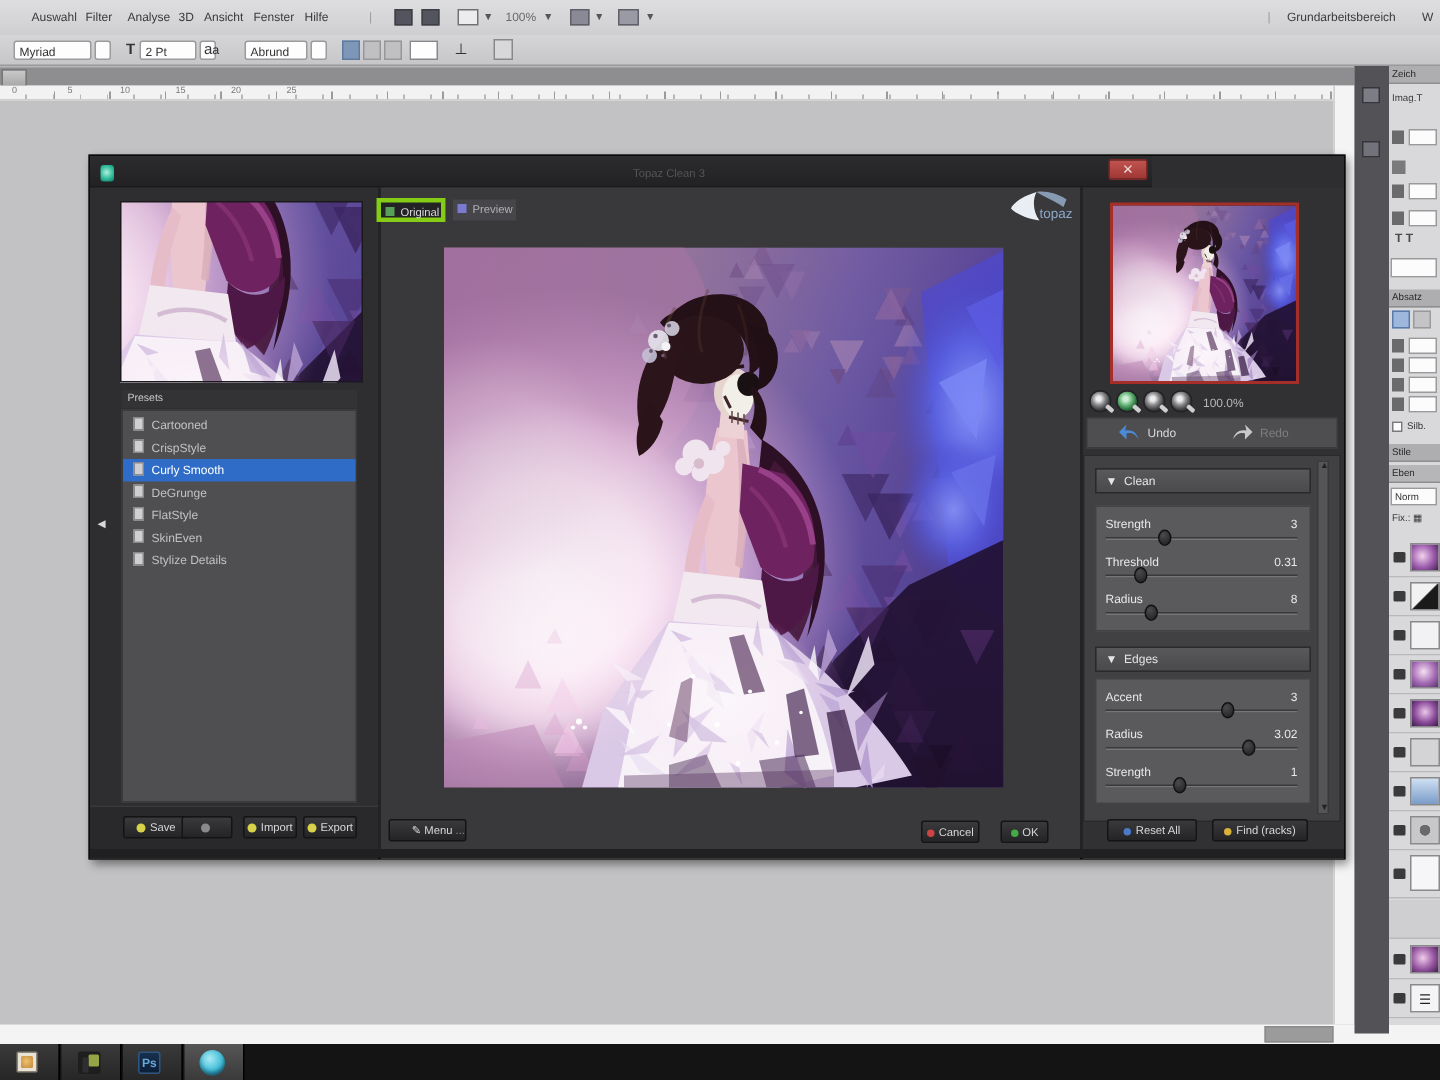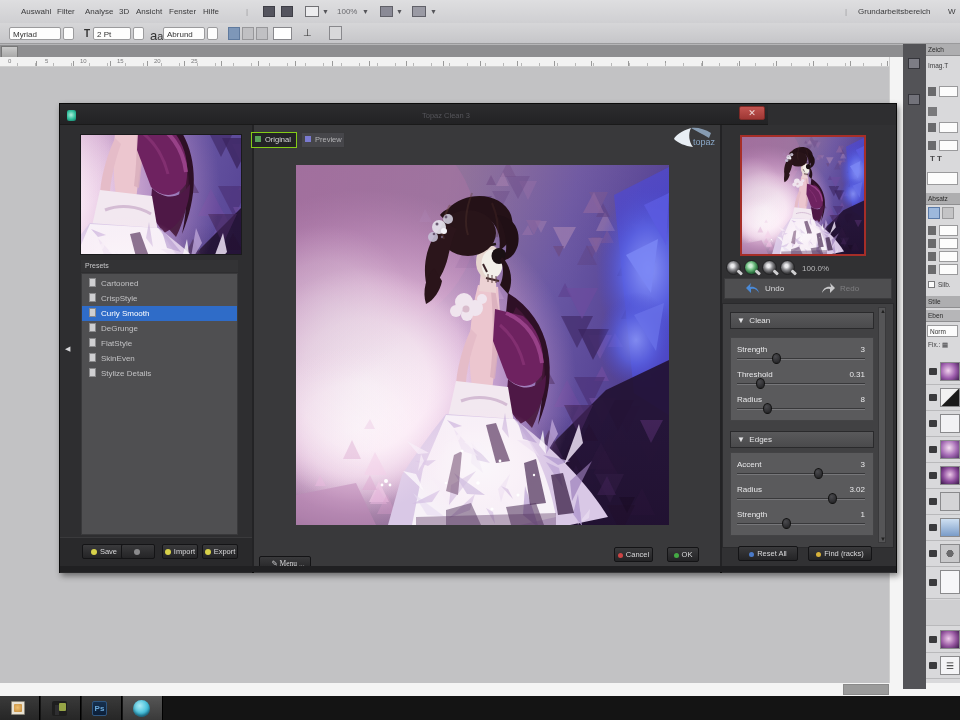--- a/index.html
+++ b/index.html
@@ -77,21 +77,21 @@
     <span class="abs" style="left:412px;top:6px;width:14px;height:11px;background:#9a9aa4;border:1px solid #606068"></span>
     <span class="mi" style="left:430px;color:#55555a;font-size:7px;top:8px">▼</span>
   </div>
 
   <div class="abs" id="optbar">
     <span class="obox" style="left:9px;width:52px;padding:2px 3px">Myriad</span>
     <span class="obox" style="left:63px;width:11px"></span>
     <span class="abs" style="left:84px;top:5px;font-size:10px;color:#333;font-weight:bold">T</span>
     <span class="obox" style="left:93px;width:38px;padding:2px 3px">2 Pt</span>
     <span class="obox" style="left:133px;width:11px"></span>
-    <span class="abs" style="left:150px;top:5px;font-size:13px;color:#333">a<small>a</small></span>
+    <span class="abs" style="left:136px;top:5px;font-size:10px;color:#333">a<small>a</small></span>
     <span class="obox" style="left:163px;width:42px;padding:2px 3px">Abrund</span>
     <span class="obox" style="left:207px;width:11px"></span>
     <span class="abs" style="left:228px;top:4px;width:12px;height:13px;background:#7e97b8;border:1px solid #5f7a9e"></span>
     <span class="abs" style="left:242px;top:4px;width:12px;height:13px;background:#c0c0c3;border:1px solid #97979a"></span>
     <span class="abs" style="left:256px;top:4px;width:12px;height:13px;background:#c0c0c3;border:1px solid #97979a"></span>
     <span class="abs" style="left:273px;top:4px;width:19px;height:13px;background:#fefefe;border:1px solid #88888c"></span>
     <span class="abs" style="left:303px;top:4px;font-size:10px;color:#333">⊥</span>
     <span class="abs" style="left:329px;top:3px;width:13px;height:14px;background:#d8d8da;border:1px solid #88888c"></span>
   </div>
   <div class="abs" id="tabstrip">
@@ -218,21 +218,21 @@
       <div class="pitem" style="top:92px"><span class="picon"></span>Stylize Details</div>
     </div>
     <div class="abs" style="left:0;top:433px;width:192px;height:36px;background:#29292b;border-top:1px solid #3a3a3c;"></div>
     <div class="dbtn" style="left:22px;top:440px;width:44px"><span class="dot" style="background:#d8d24a"></span>Save</div>
     <div class="dbtn" style="left:61px;top:440px;width:34px;color:#8a8a8c"><span class="dot" style="background:#8a8a8c"></span></div>
     <div class="dbtn" style="left:102px;top:440px;width:36px"><span class="dot" style="background:#d8d24a"></span>Import</div>
     <div class="dbtn" style="left:142px;top:440px;width:36px"><span class="dot" style="background:#d8d24a"></span>Export</div>
     <div class="col-sep" style="left:192px"></div>
 
     <div class="abs" style="left:194px;top:21px;width:466px;height:448px;background:#39393b;"></div>
-    <div class="abs" style="left:191px;top:28px;width:46px;height:16px;background:#232325;border:1px solid #84cc16;color:#dadadc;font-size:7.5px;line-height:14px;">
+    <div class="abs" style="left:191px;top:28px;width:46px;height:16px;background:#232325;border:3px solid #84cc16;color:#dadadc;font-size:7.5px;line-height:14px;">
       <span style="display:inline-block;width:6px;height:6px;background:#58a058;margin:0 4px 0 3px;"></span>Original</div>
     <div class="abs" style="left:241px;top:28px;width:44px;height:16px;background:#46464a;border:1px solid #38383a;color:#b2b2b4;font-size:7.5px;line-height:14px;">
       <span style="display:inline-block;width:6px;height:6px;background:#7a7ad0;margin:0 4px 0 3px;"></span>Preview</div>
     <svg class="abs" style="left:236px;top:61px" width="373" height="360">
         <defs>
   <linearGradient id="bg" x1="0" y1="0" x2="1" y2="0.25">
     <stop offset="0" stop-color="#a2729e"></stop>
             <stop offset="0.40" stop-color="#90789c"></stop>
     <stop offset="0.72" stop-color="#6a58a4"></stop>
             <stop offset="1" stop-color="#503e90"></stop>
@@ -462,21 +462,21 @@
   </g>
 </defs>
         <use href="#artg"></use>
       </svg>
 
     <svg class="abs" style="left:611px;top:20px" width="44" height="27">
       <path d="M20,4 C10,7 4,12 3,15 C7,19 14,22 22,23 C18,18 17,10 20,4 Z" fill="#e8eef4"></path>
       <path d="M20,4 C26,3 34,5 40,9 L38,14 C32,10 25,7 20,4 Z" fill="#9ab4d0" opacity="0.8"></path>
       <text x="22" y="21" font-size="9" fill="#8aa8c8" font-family="Liberation Sans">topaz</text>
     </svg>
-    <div class="dbtn" style="left:199px;top:452px;width:52px;text-align:center;padding-left:6px;font-family:Liberation Serif, serif;">✎ Menu <span style="color:#8a8a8c">...</span></div>
+    <div class="dbtn" style="left:199px;top:442px;width:52px;text-align:right;padding-left:6px;">✎ Menu <span style="color:#8a8a8c">...</span></div>
     <div class="dbtn" style="left:554px;top:443px;width:39px"><span class="dot" style="background:#c44; width:5px;height:5px"></span>Cancel</div>
     <div class="dbtn" style="left:607px;top:443px;width:32px"><span class="dot" style="background:#4a4; width:5px;height:5px"></span>OK</div>
     <div class="col-sep" style="left:660px"></div>
 
     <div class="abs" style="left:662px;top:21px;width:174px;height:448px;background:#313133;"></div>
     <svg class="abs" style="left:682px;top:33px" width="122" height="117">
         <g transform="scale(0.327,0.325)">
           <use href="#artg"></use>
         </g>
       </svg>

